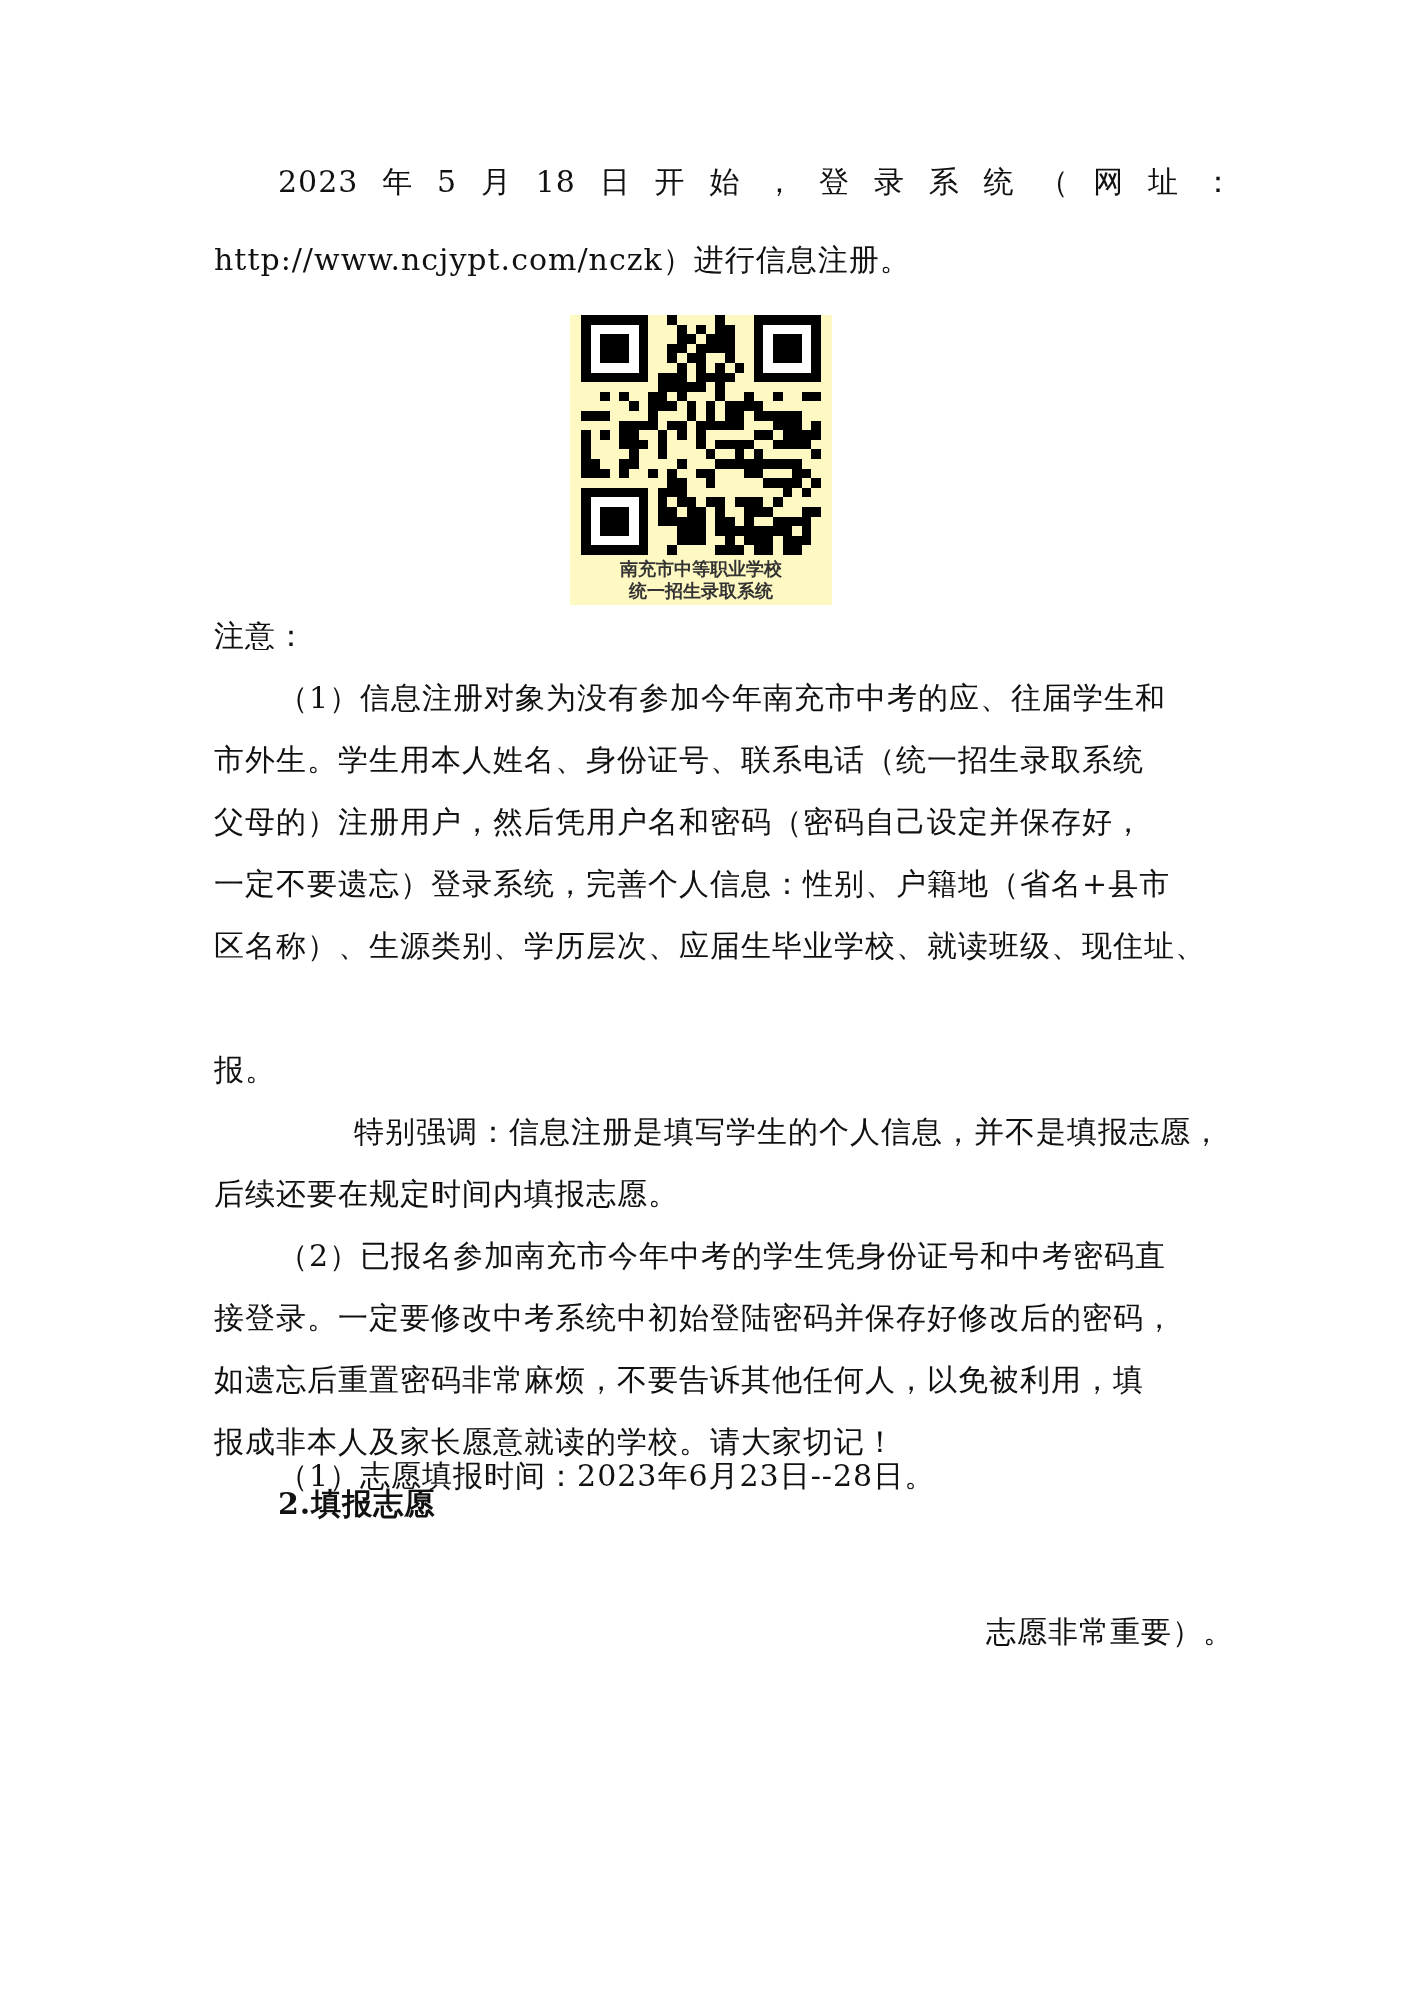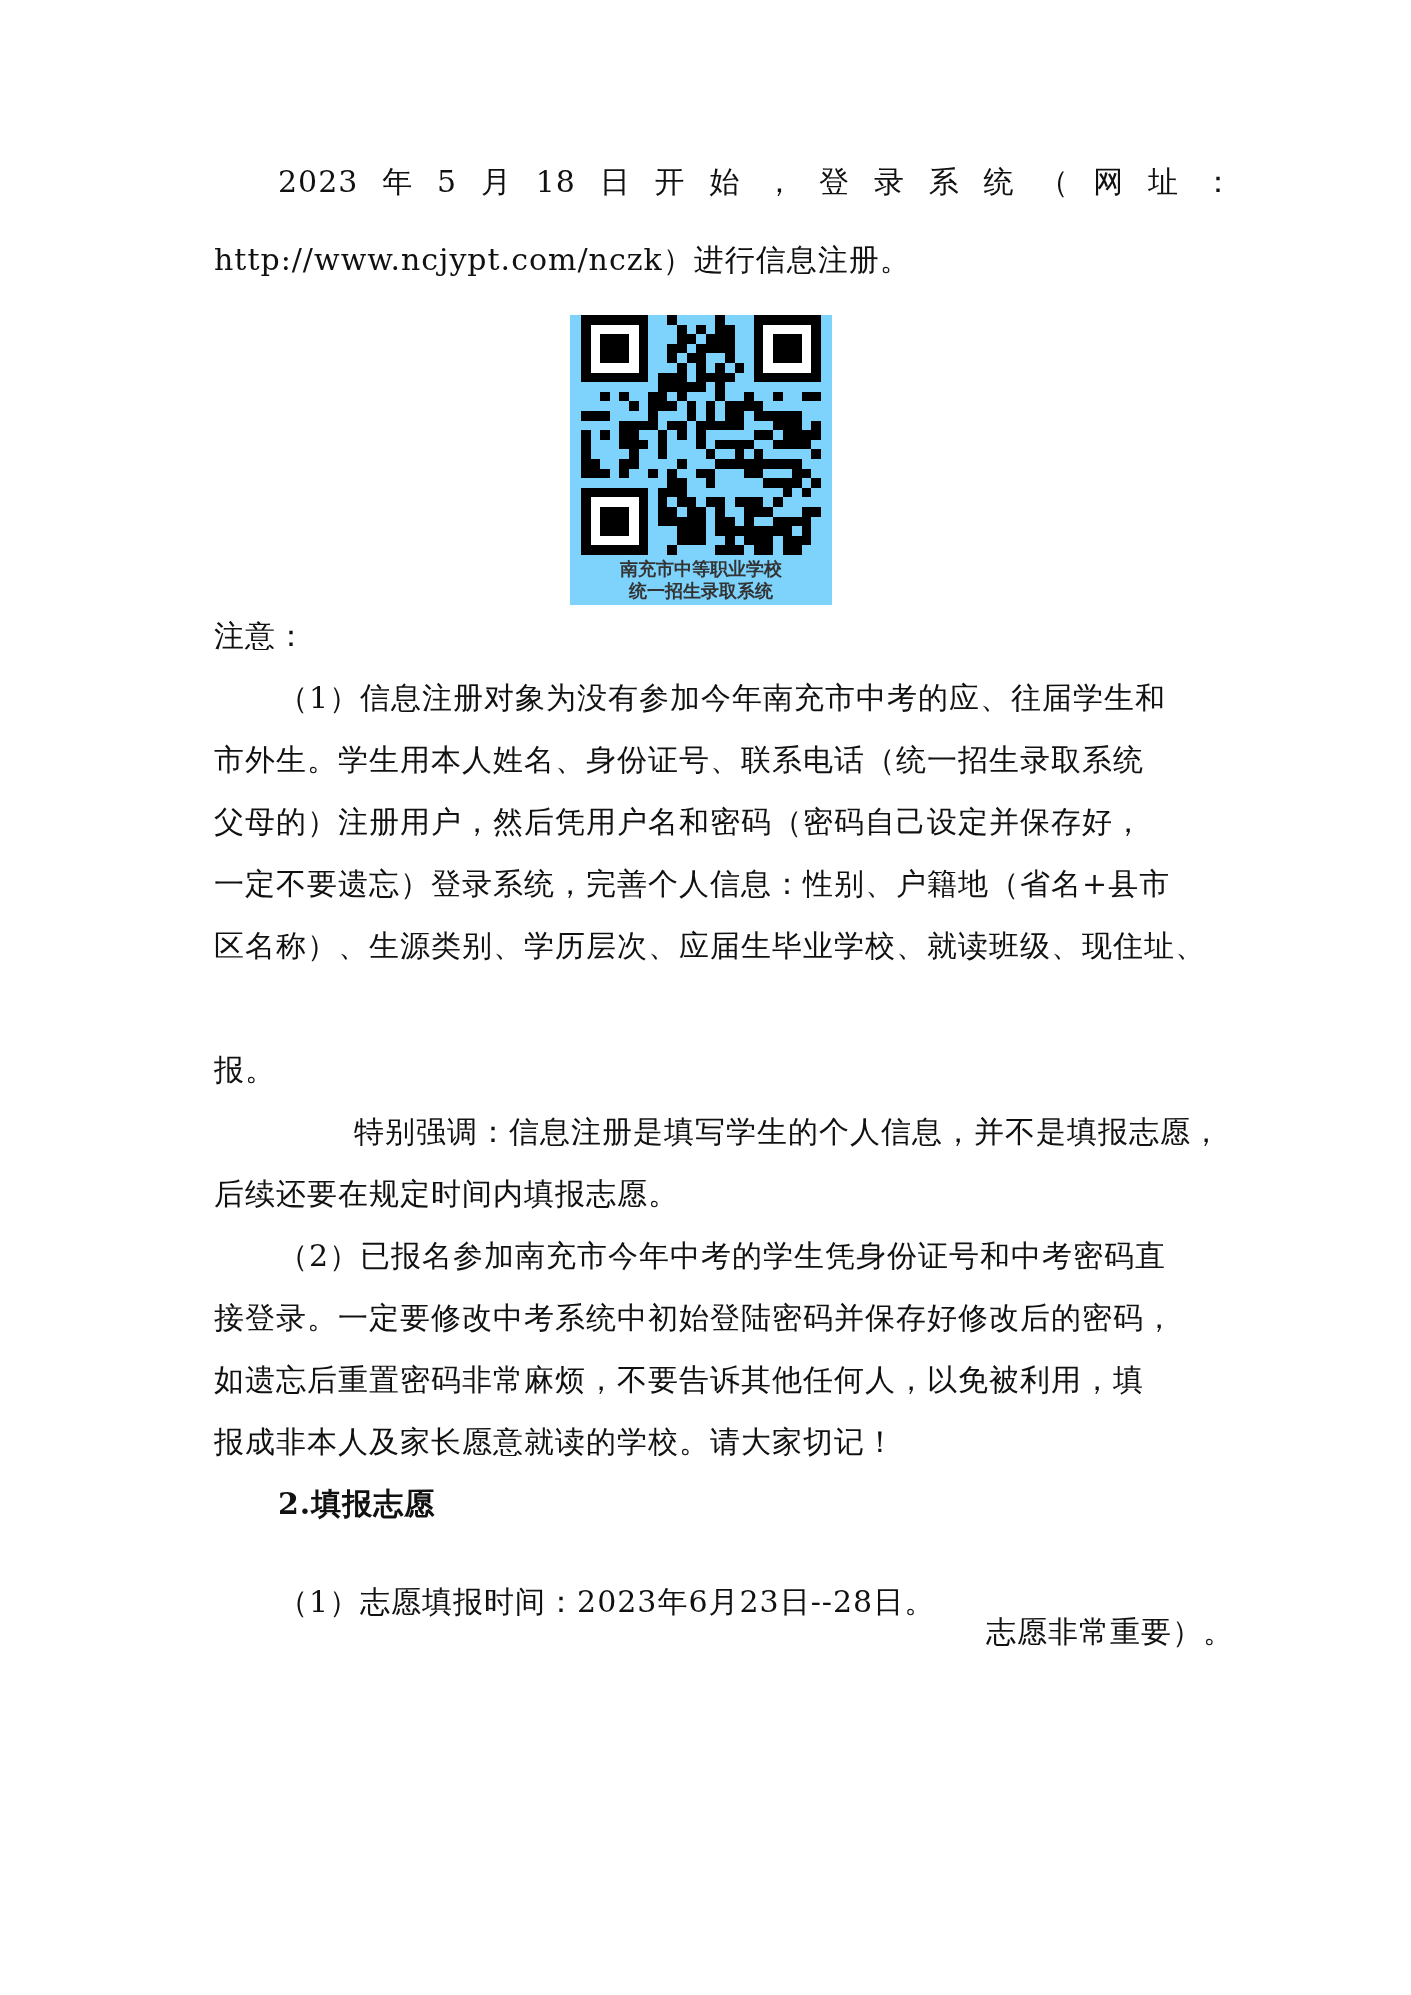--- a/index.html
+++ b/index.html
@@ -3,21 +3,21 @@
 <meta charset="utf-8">
 <style>
   html, body { margin: 0; padding: 0; background: #ffffff; }
   body { width: 1411px; height: 1995px; position: relative; overflow: hidden;
          font-family: "DejaVu Serif", "Liberation Serif", serif; color: #111; }
   .page { position: absolute; left: 0; top: 0; width: 1411px; height: 1995px; }
   .line { position: absolute; left: 214px; width: 1020px; font-size: 30px; line-height: 40px; white-space: nowrap; letter-spacing: 1px; }
   .indent { left: 278px; }
   .spread { display: flex; justify-content: space-between; width: 956px; }
   .bold { font-weight: bold; }
-  .qr-wrap { position: absolute; left: 570px; top: 315px; width: 262px; height: 290px; background: #7dd3fc; }
+  .qr-wrap { position: absolute; left: 570px; top: 315px; width: 262px; height: 290px; background: #fef9c3; }
   .qr-wrap svg { display: block; }
   .qr-caption { position: absolute; left: 0; width: 262px; text-align: center;
                 font-family: "DejaVu Sans", "Liberation Sans", sans-serif; font-size: 18px; line-height: 20px; color: #333; font-weight: bold; }
 </style>
 </head>
 <body>
 
 <div class="page">
 
   <div class="line indent spread" style="top:162px;" id="p1l1">
@@ -288,16 +288,16 @@
 
   <div class="line indent" style="top:1112px;text-align:center;">特别强调：信息注册是填写学生的个人信息，并不是填报志愿，</div>
   <div class="line" style="top:1174px;">后续还要在规定时间内填报志愿。</div>
 
   <div class="line indent" style="top:1236px;">（2）已报名参加南充市今年中考的学生凭身份证号和中考密码直</div>
   <div class="line" style="top:1298px;">接登录。一定要修改中考系统中初始登陆密码并保存好修改后的密码，</div>
   <div class="line" style="top:1360px;">如遗忘后重置密码非常麻烦，不要告诉其他任何人，以免被利用，填</div>
   <div class="line" style="top:1422px;">报成非本人及家长愿意就读的学校。请大家切记！</div>
 
   <div class="line indent bold" style="top:1484px;">2.填报志愿</div>
-  <div class="line indent" style="top:1582px;">（1）志愿填报时间：2023年6月23日--28日。</div>
+  <div class="line indent" style="top:1456px;">（1）志愿填报时间：2023年6月23日--28日。</div>
   <div class="line" style="top:1612px;text-align:right;">志愿非常重要）。</div>
 
 </div>
 
 </body></html>

